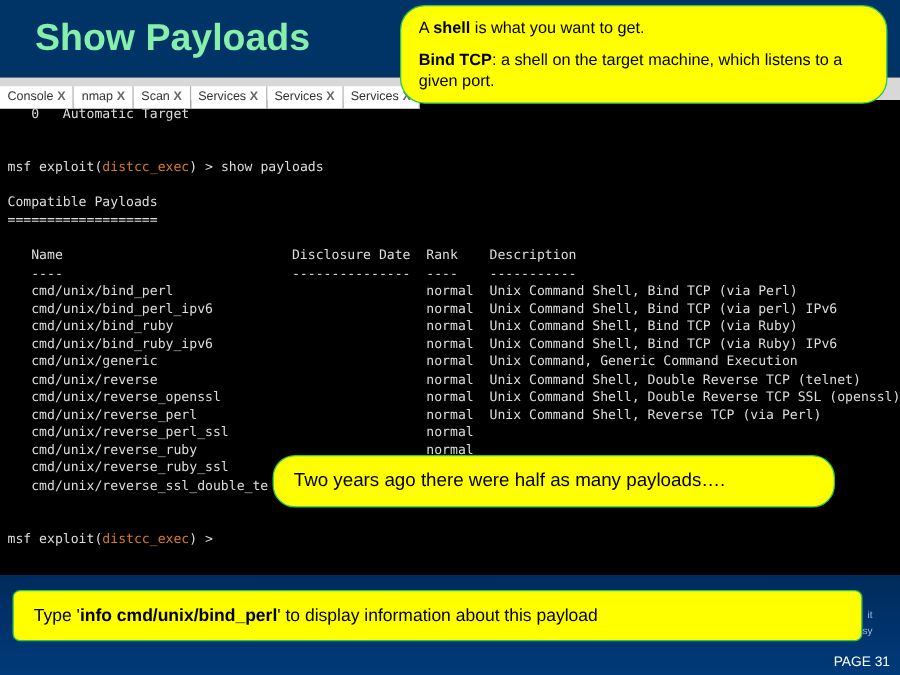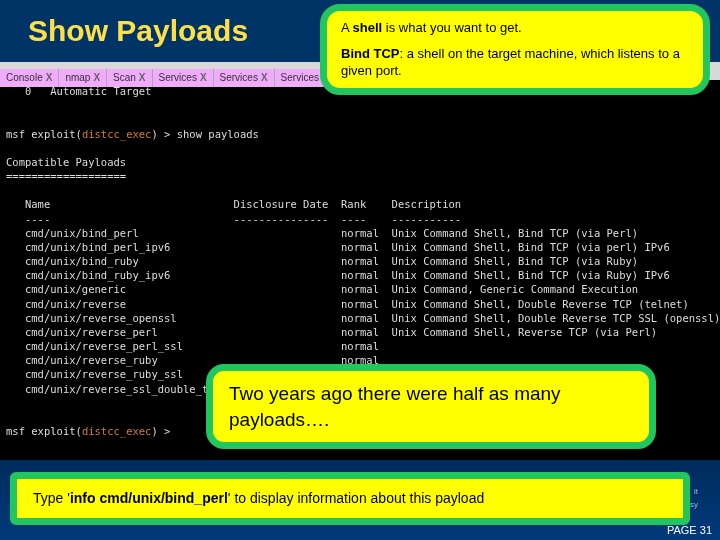--- a/index.html
+++ b/index.html
@@ -12,45 +12,45 @@
     overflow: hidden;
   }
   .header-bar {
     background: #003366;
     height: 62px;
     display: flex;
     align-items: center;
     padding-left: 28px;
   }
   .slide-title {
-    color: #fde047;
+    color: #86efac;
     font-size: 30px;
     font-weight: bold;
   }
   .callout {
     position: absolute;
     background: #ffff00;
-    border: 7px solid #22c55e;
+    border: 1px solid #22c55e;
     border-radius: 20px;
     padding: 8px 14px;
     font-size: 13px;
     line-height: 1.35;
     z-index: 50;
   }
   .callout-top {
     top: 4px;
     left: 320px;
     width: 390px;
   }
   .callout-mid {
     top: 364px;
-    left: 206px;
+    left: 218px;
     width: 450px;
     border-radius: 18px;
-    font-size: 19px;
+    font-size: 15px;
     padding: 10px 16px;
   }
   .callout-bottom {
     top: 472px;
     left: 10px;
     width: 680px;
     border-radius: 6px;
     font-size: 14px;
     padding: 10px 16px;
   }
@@ -70,21 +70,21 @@
     font-size: 10px;
     color: #333;
   }
   .tab {
     border-right: 1px solid #aaa;
     padding: 0 6px;
     display: flex;
     align-items: center;
     gap: 3px;
     height: 100%;
-    background: #f0abfc;
+    background: #ffffff;
     margin-top: 13px;
   }
   .tab-x { font-weight: bold; color: #666; }
   .term {
     font-family: "Consolas", "Menlo", monospace;
     font-size: 10.5px;
     color: #ddd;
     padding: 4px 6px;
     white-space: pre;
     line-height: 1.35;

